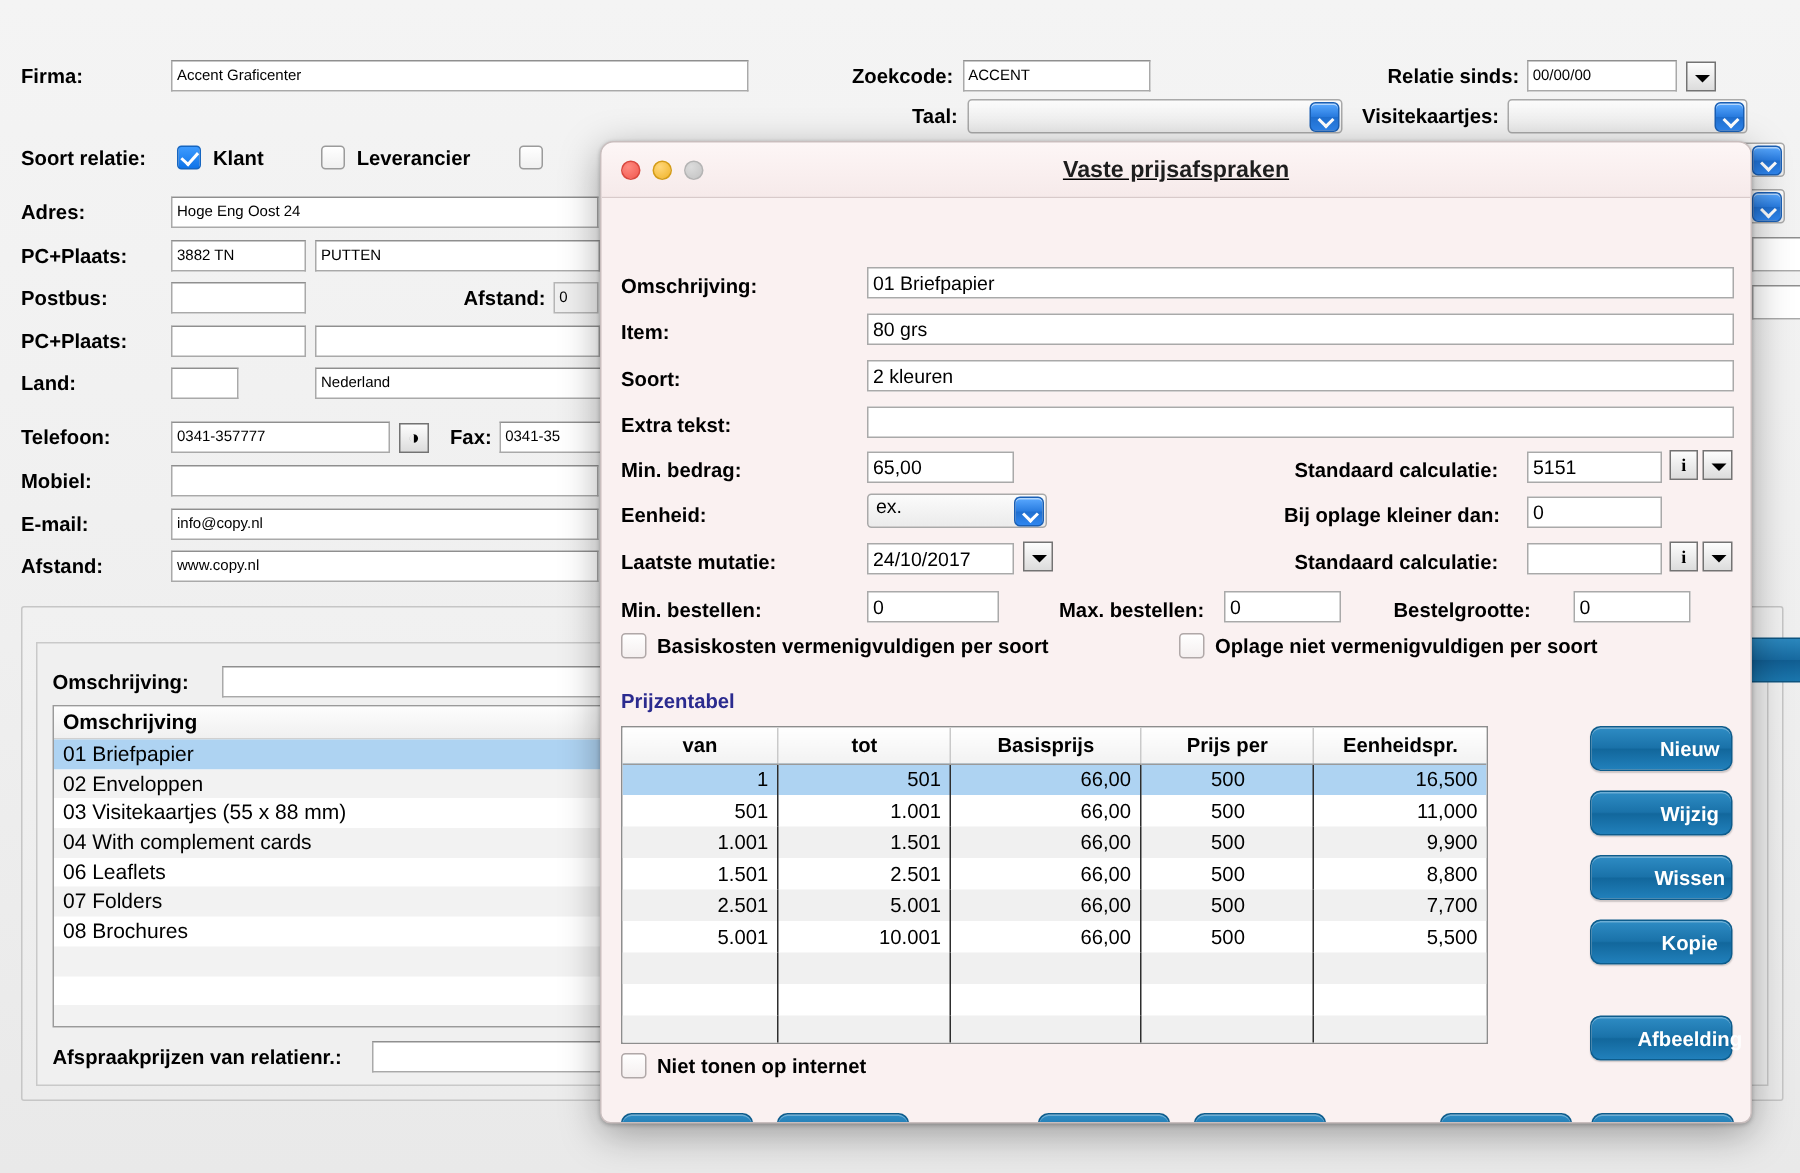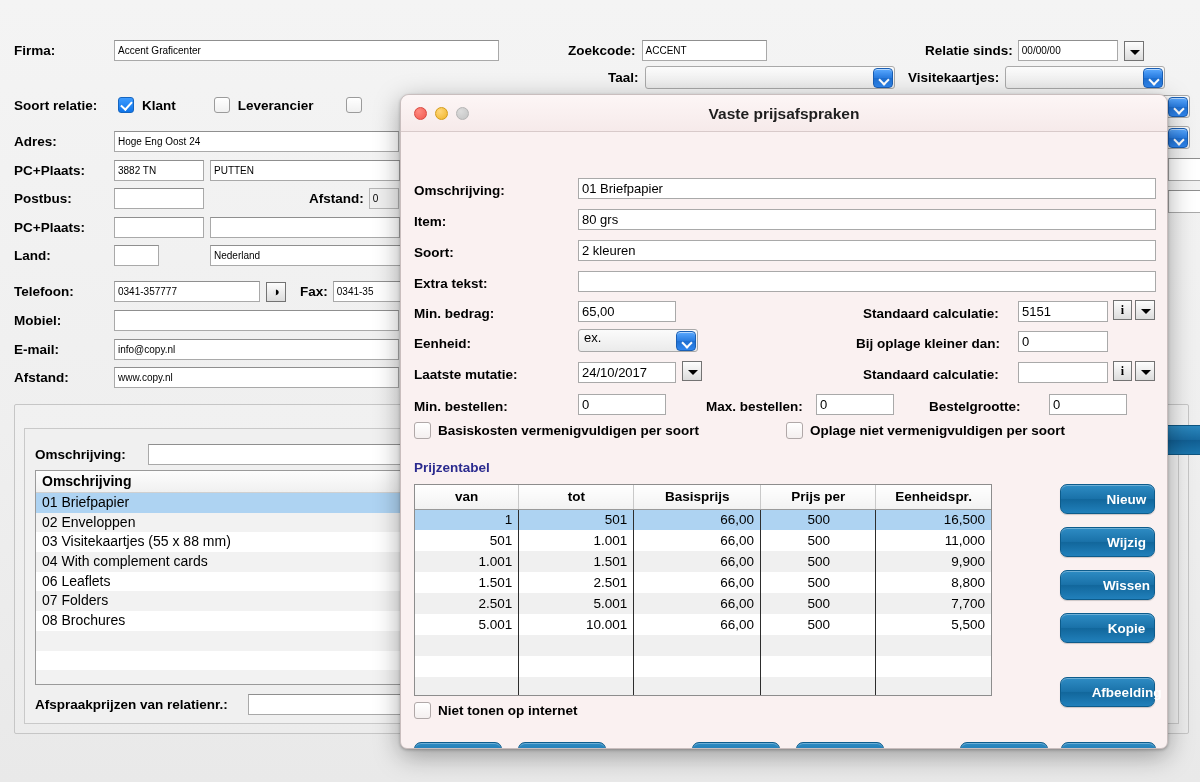--- a/index.html
+++ b/index.html
@@ -169,20 +169,21 @@
     box-shadow: 0 7px 26px rgba(0,0,0,.34), 0 1px 3px rgba(0,0,0,.25);
     border: 1px solid #c9bebe;
     overflow: hidden;
   }
   #titlebar {
     height: 37px;
     background: linear-gradient(180deg,#fdf6f6 0%,#f6eaea 100%);
     border-bottom: 1px solid #d8caca;
     position: relative;
     border-radius: 8px 8px 0 0;
+    text-decoration: underline;
   }
   #titlebar .ttl {
     text-align: center; line-height: 37px;
     font-weight: bold; font-size: 15.5px; color: #1e1e1e;
   }
   .tl { position: absolute; top: 12px; width: 13px; height: 13px; border-radius: 50%; }
   .tl.red    { left: 13px; background: radial-gradient(circle at 35% 30%, #ff8a80, #f1584f); border:1px solid #d9483f;}
   .tl.yellow { left: 34px; background: radial-gradient(circle at 35% 30%, #ffd77a, #f0b429); border:1px solid #d49c18;}
   .tl.grey   { left: 55px; background: radial-gradient(circle at 35% 30%, #dcdcdc, #c3c3c3); border:1px solid #b4b4b4;}
 

